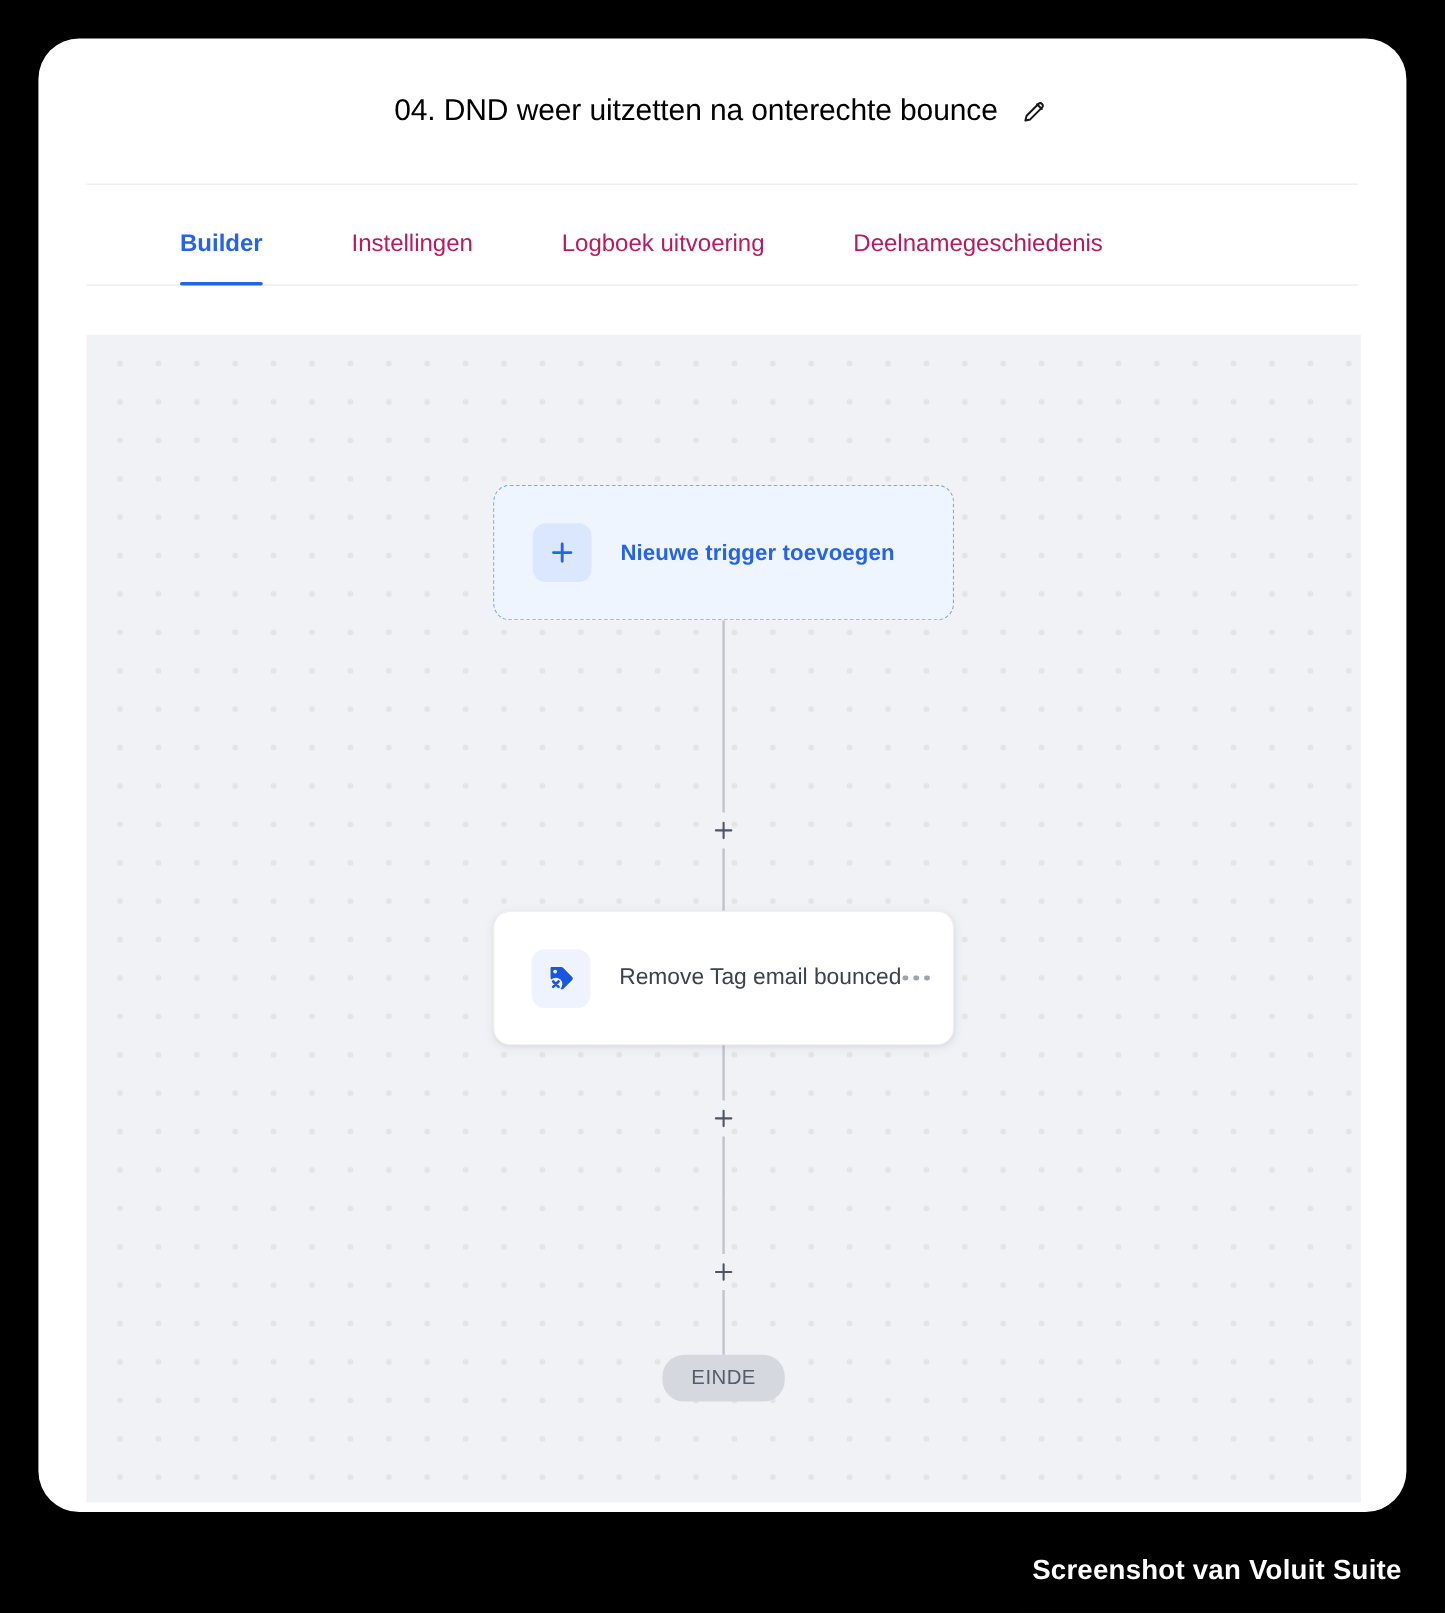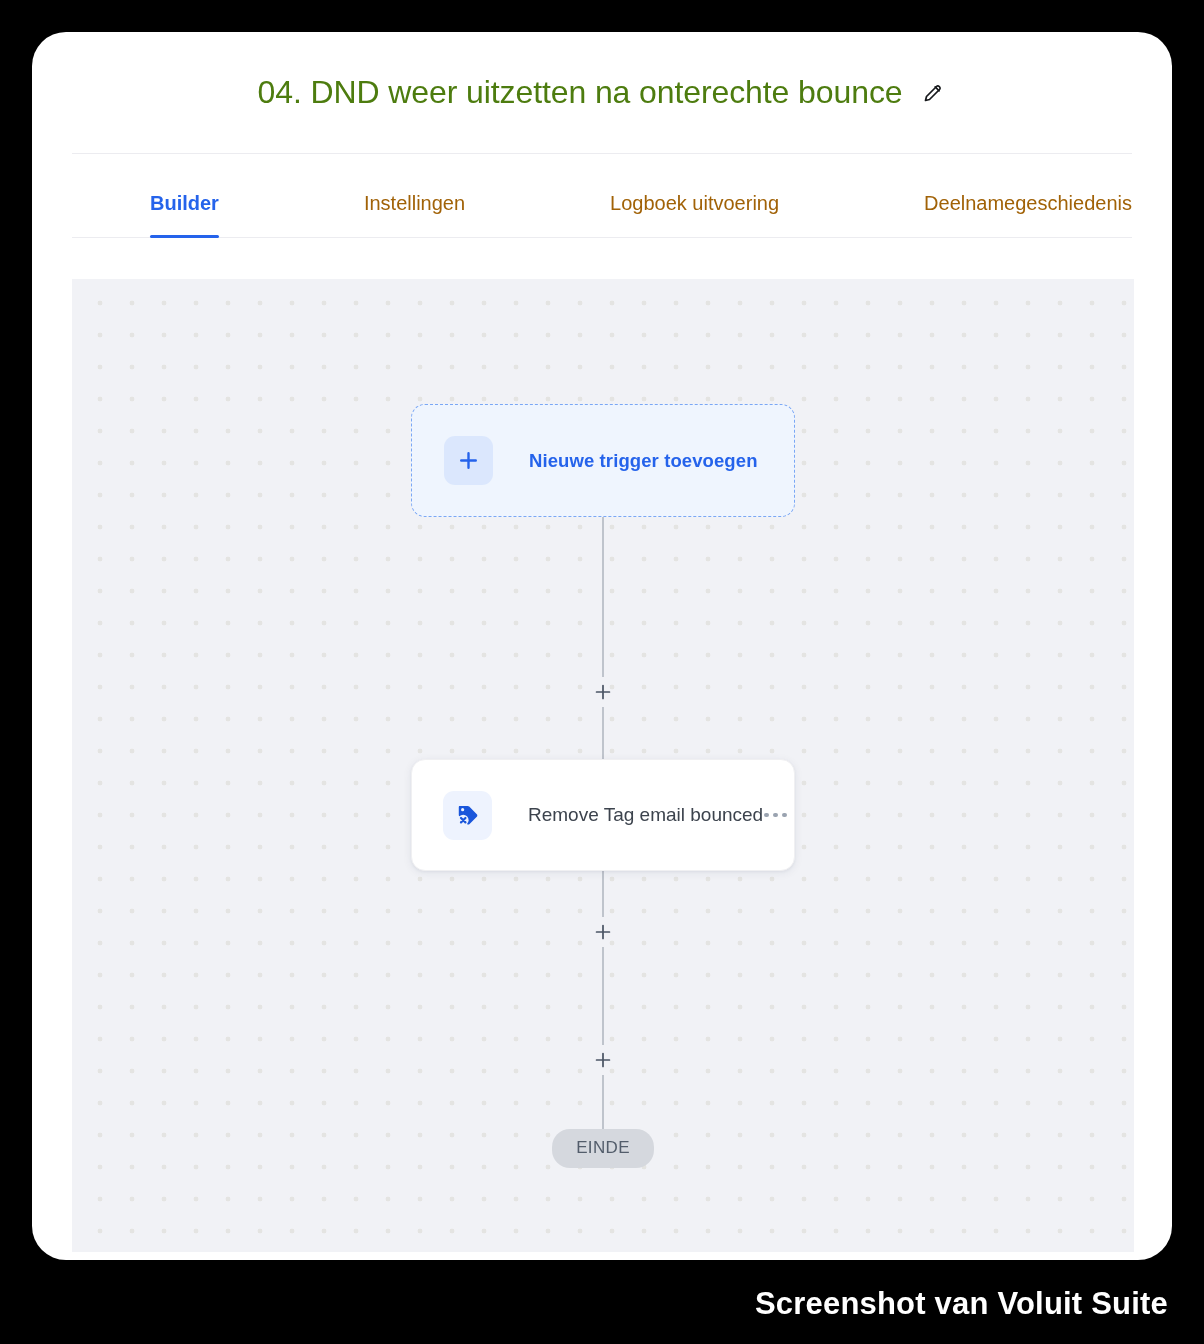--- a/index.html
+++ b/index.html
@@ -42,53 +42,52 @@
     margin: 0 40px;
   }
 
   .header-inner {
     display: flex;
     align-items: center;
     gap: 18px;
   }
 
   .page-title {
-    font-size: 32px;
-    color: #4d7c0f;
+    font-size: 25px;
+    color: #000000;
     font-weight: 400;
     letter-spacing: -0.1px;
     white-space: nowrap;
   }
 
   .edit-icon-btn {
     display: flex;
     align-items: center;
     justify-content: center;
     width: 26px;
     height: 26px;
     cursor: pointer;
   }
   .edit-icon-btn svg { display: block; }
 
   
   .tabs {
     display: flex;
     align-items: flex-end;
-    gap: 54px;
+    gap: 74px;
     height: 84px;
     padding-left: 78px;
     margin: 0 40px;
     border-bottom: 1px solid #ececf0;
-    justify-content: space-between;
   }
 
   .tab {
     position: relative;
     font-size: 20px;
-    color: #a16207;
+    color: #be185d;
     padding-bottom: 22px;
     cursor: pointer;
     white-space: nowrap;
   }
 
   .tab.active {
     color: #2563eb;
     font-weight: 600;
   }
 
@@ -161,21 +160,21 @@
     display: flex;
     align-items: center;
     justify-content: center;
     flex: 0 0 auto;
   }
 
   .node-icon-box.trigger-box { background: #dbe7fd; }
   .node-icon-box.action-box  { background: #eef3fe; }
 
   .node-label {
-    margin-left: 36px;
+    margin-left: 24px;
     font-size: 19px;
     color: #3c434d;
     white-space: nowrap;
   }
 
   .node-trigger .node-label {
     color: #2563eb;
     font-weight: 700;
     font-size: 18.5px;
     letter-spacing: 0.1px;
@@ -236,21 +235,21 @@
     position: relative;
     z-index: 2;
   }
 
   
   .caption {
     position: absolute;
     right: 36px;
     bottom: 22px;
     color: #ffffff;
-    font-size: 31px;
+    font-size: 23px;
     font-weight: 700;
     letter-spacing: 0.2px;
   }
 </style>
 </head>
 <body>
 
 <div id="app">
 
   <div class="window-panel">

